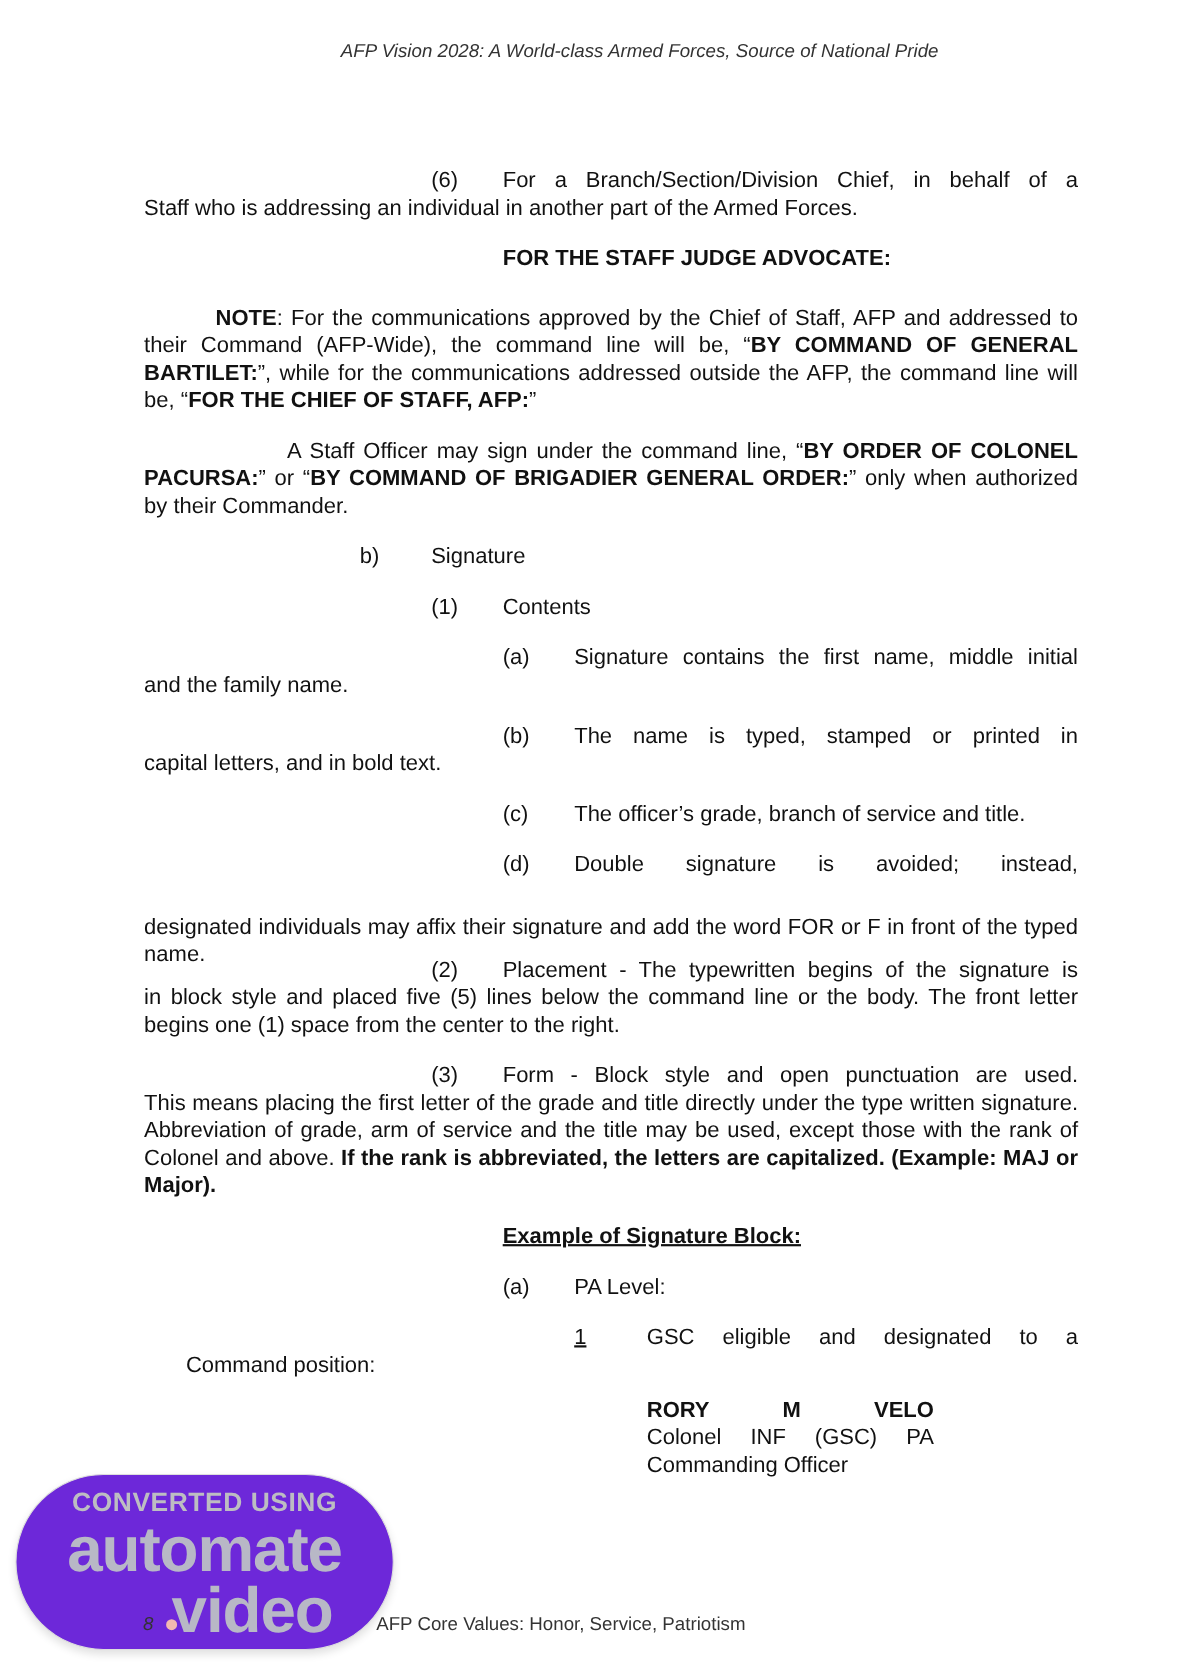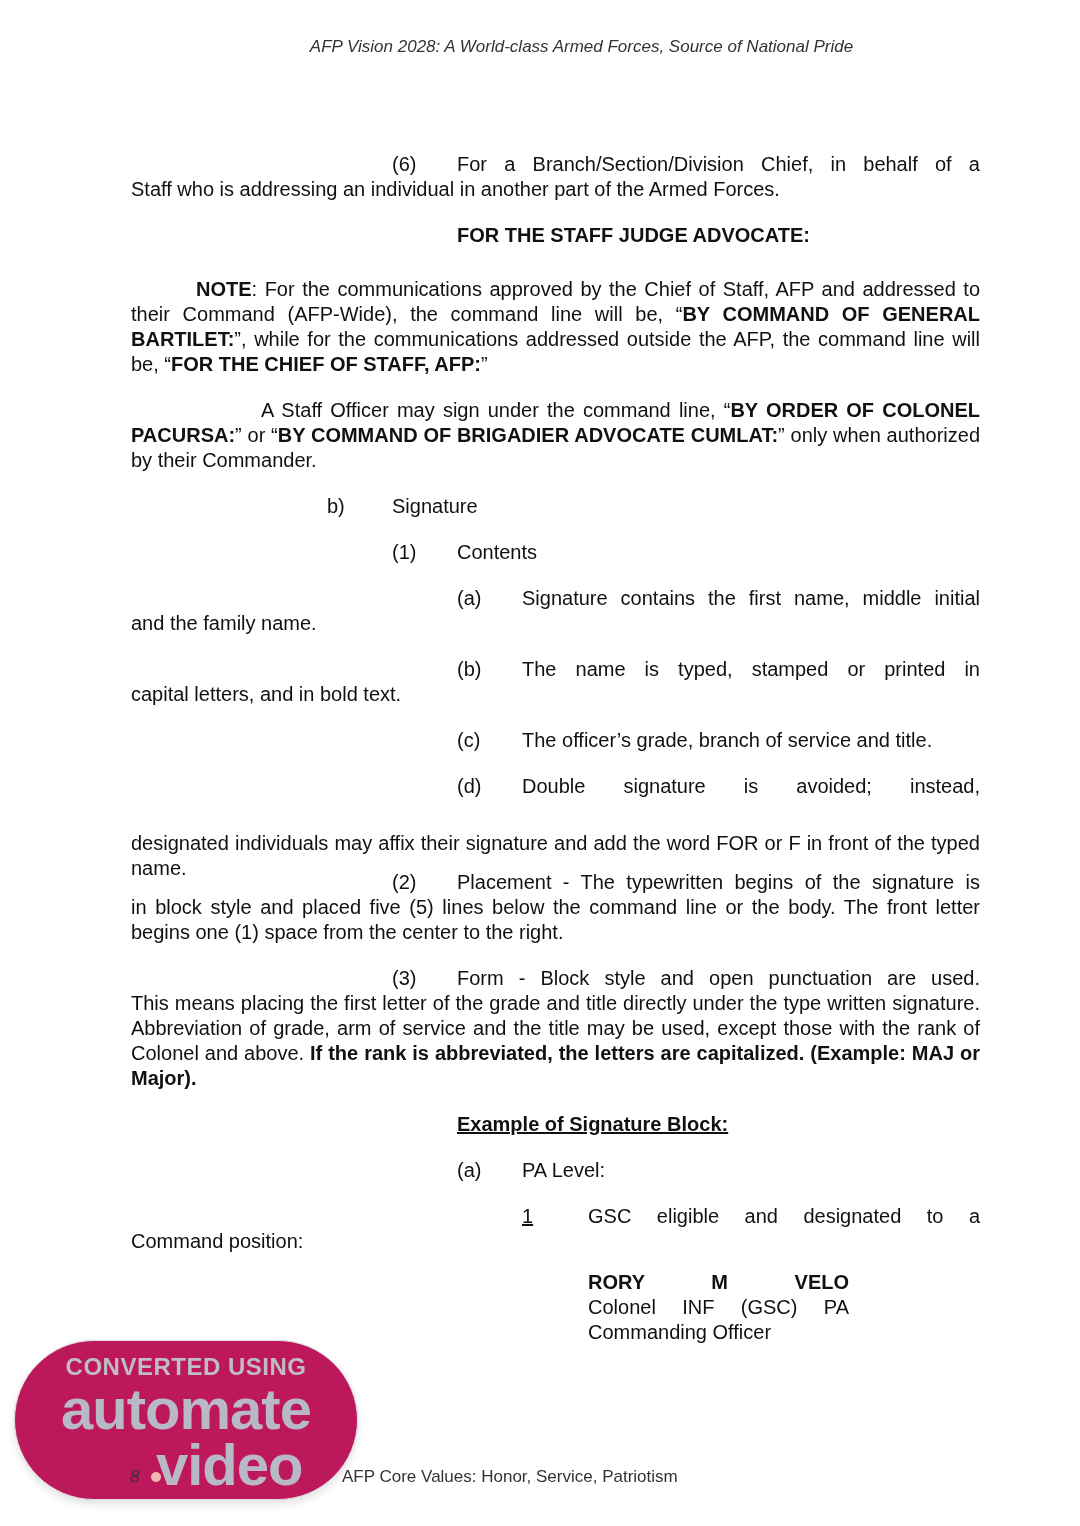--- a/index.html
+++ b/index.html
@@ -9,21 +9,21 @@
   .header { top:37px; left:0; width:1163px; text-align:center; font-style:italic; font-size:17px; color:#333; }
   .footer-text { top:1467px; left:342px; font-size:17px; color:#333; }
   .page-num { top:1467px; left:130px; font-style:italic; font-size:17px; color:#333; z-index:3; }
   .body-text { font-size:20px; line-height:25px; }
   .just { text-align:justify; text-align-last:left; }
   .justall { text-align:justify; text-align-last:justify; }
   b { font-weight:bold; }
   .u { text-decoration:underline; }
   .row { left:131px; width:849px; }
   .watermark { left:14px; top:1340px; width:342px; height:158px; border:1px solid #ddd;
-               border-radius:80px; background:#be185d; box-shadow:0 4px 8px rgba(0,0,0,0.12);
+               border-radius:80px; background:#6d28d9; box-shadow:0 4px 8px rgba(0,0,0,0.12);
                z-index:2; }
   .wm1 { position:absolute; top:12px; left:0; width:342px; text-align:center; color:#bdbdc2;
          font-size:24px; font-weight:bold; letter-spacing:0.5px; }
   .wm2 { position:absolute; top:36px; left:0; width:342px; text-align:center; color:#b8b8c6;
          font-size:58px; font-weight:bold; line-height:64px; letter-spacing:-1px; }
   .wm3 { position:absolute; top:92px; left:100px; color:#b8b8c6;
          font-size:58px; font-weight:bold; line-height:64px; letter-spacing:-1px;margin-left:41px; }
   .wm-dot { position:absolute; left:136px; top:131px; width:10px; height:10px; border-radius:50%; background:#f3b8b0; }
 </style>
 </head>
@@ -32,21 +32,21 @@
 <div class="abs header">AFP Vision 2028: A World-class Armed Forces, Source of National Pride</div>
 
 <div class="abs body-text" style="top:152px;left:392px;">(6)</div>
 <div class="abs body-text justall" style="top:152px;left:457px;width:523px;">For a Branch/Section/Division Chief, in behalf of a</div>
 <div class="abs body-text row" style="top:177px;">Staff who is addressing an individual in another part of the Armed Forces.</div>
 
 <div class="abs body-text" style="top:223px;left:457px;font-weight:bold;">FOR THE STAFF JUDGE ADVOCATE:</div>
 
 <div class="abs body-text row just" style="top:277px;text-indent:65px;"><b>NOTE</b><span>:  For the communications approved by the Chief of Staff, AFP and addressed to their Command (AFP-Wide), the command line will be, “</span><b>BY COMMAND OF GENERAL BARTILET:</b><span>”, while for the communications addressed outside the AFP, the command line will be, “</span><b>FOR THE CHIEF OF STAFF, AFP:</b><span>”</span></div>
 
-<div class="abs body-text row just" style="top:398px;text-indent:130px;"><span>A Staff Officer may sign under the command line, “</span><b>BY ORDER OF COLONEL PACURSA:</b><span>” or “</span><b>BY COMMAND OF BRIGADIER ADVOCATE CUMLAT:</b><span>” only when authorized by their Commander.</span></div>
+<div class="abs body-text row just" style="top:398px;text-indent:130px;"><span>A Staff Officer may sign under the command line, “</span><b>BY ORDER OF COLONEL PACURSA:</b><span>” or “</span><b>BY COMMAND OF BRIGADIER GENERAL ORDER:</b><span>” only when authorized by their Commander.</span></div>
 
 <div class="abs body-text" style="top:494px;left:327px;">b)</div>
 <div class="abs body-text" style="top:494px;left:392px;">Signature</div>
 
 <div class="abs body-text" style="top:540px;left:392px;">(1)</div>
 <div class="abs body-text" style="top:540px;left:457px;">Contents</div>
 
 <div class="abs body-text" style="top:586px;left:457px;">(a)</div>
 <div class="abs body-text justall" style="top:586px;left:522px;width:458px;">Signature contains the first name, middle initial</div>
 <div class="abs body-text row" style="top:611px;">and the family name.</div>
@@ -70,21 +70,21 @@
 <div class="abs body-text justall" style="top:966px;left:457px;width:523px;">Form - Block style and open punctuation are used.</div>
 <div class="abs body-text row just" style="top:991px;"><span>This means placing the first letter of the grade and title directly under the type written signature. Abbreviation of grade, arm of service and the title may be used, except those with the rank of Colonel and above. </span><b>If the rank is abbreviated, the letters are capitalized.  (Example: MAJ or Major).</b></div>
 
 <div class="abs body-text u" style="top:1112px;left:457px;font-weight:bold;">Example of Signature Block:</div>
 
 <div class="abs body-text" style="top:1158px;left:457px;">(a)</div>
 <div class="abs body-text" style="top:1158px;left:522px;">PA Level:</div>
 
 <div class="abs body-text u" style="top:1204px;left:522px;">1</div>
 <div class="abs body-text justall" style="top:1204px;left:588px;width:392px;">GSC eligible and designated to a</div>
-<div class="abs body-text row" style="top:1229px;">Command position:</div>
+<div class="abs body-text row" style="top:1229px;margin-left:38px;">Command position:</div>
 
 <div class="abs body-text justall" style="top:1270px;left:588px;width:261px;font-weight:bold;">RORY M VELO</div>
 <div class="abs body-text justall" style="top:1295px;left:588px;width:261px;">Colonel INF (GSC) PA</div>
 <div class="abs body-text" style="top:1320px;left:588px;">Commanding Officer</div>
 
 <div class="abs watermark">
   <div class="wm1">CONVERTED USING</div>
   <div class="wm2">automate</div>
   <div class="wm3">video</div>
   <div class="wm-dot"></div>

